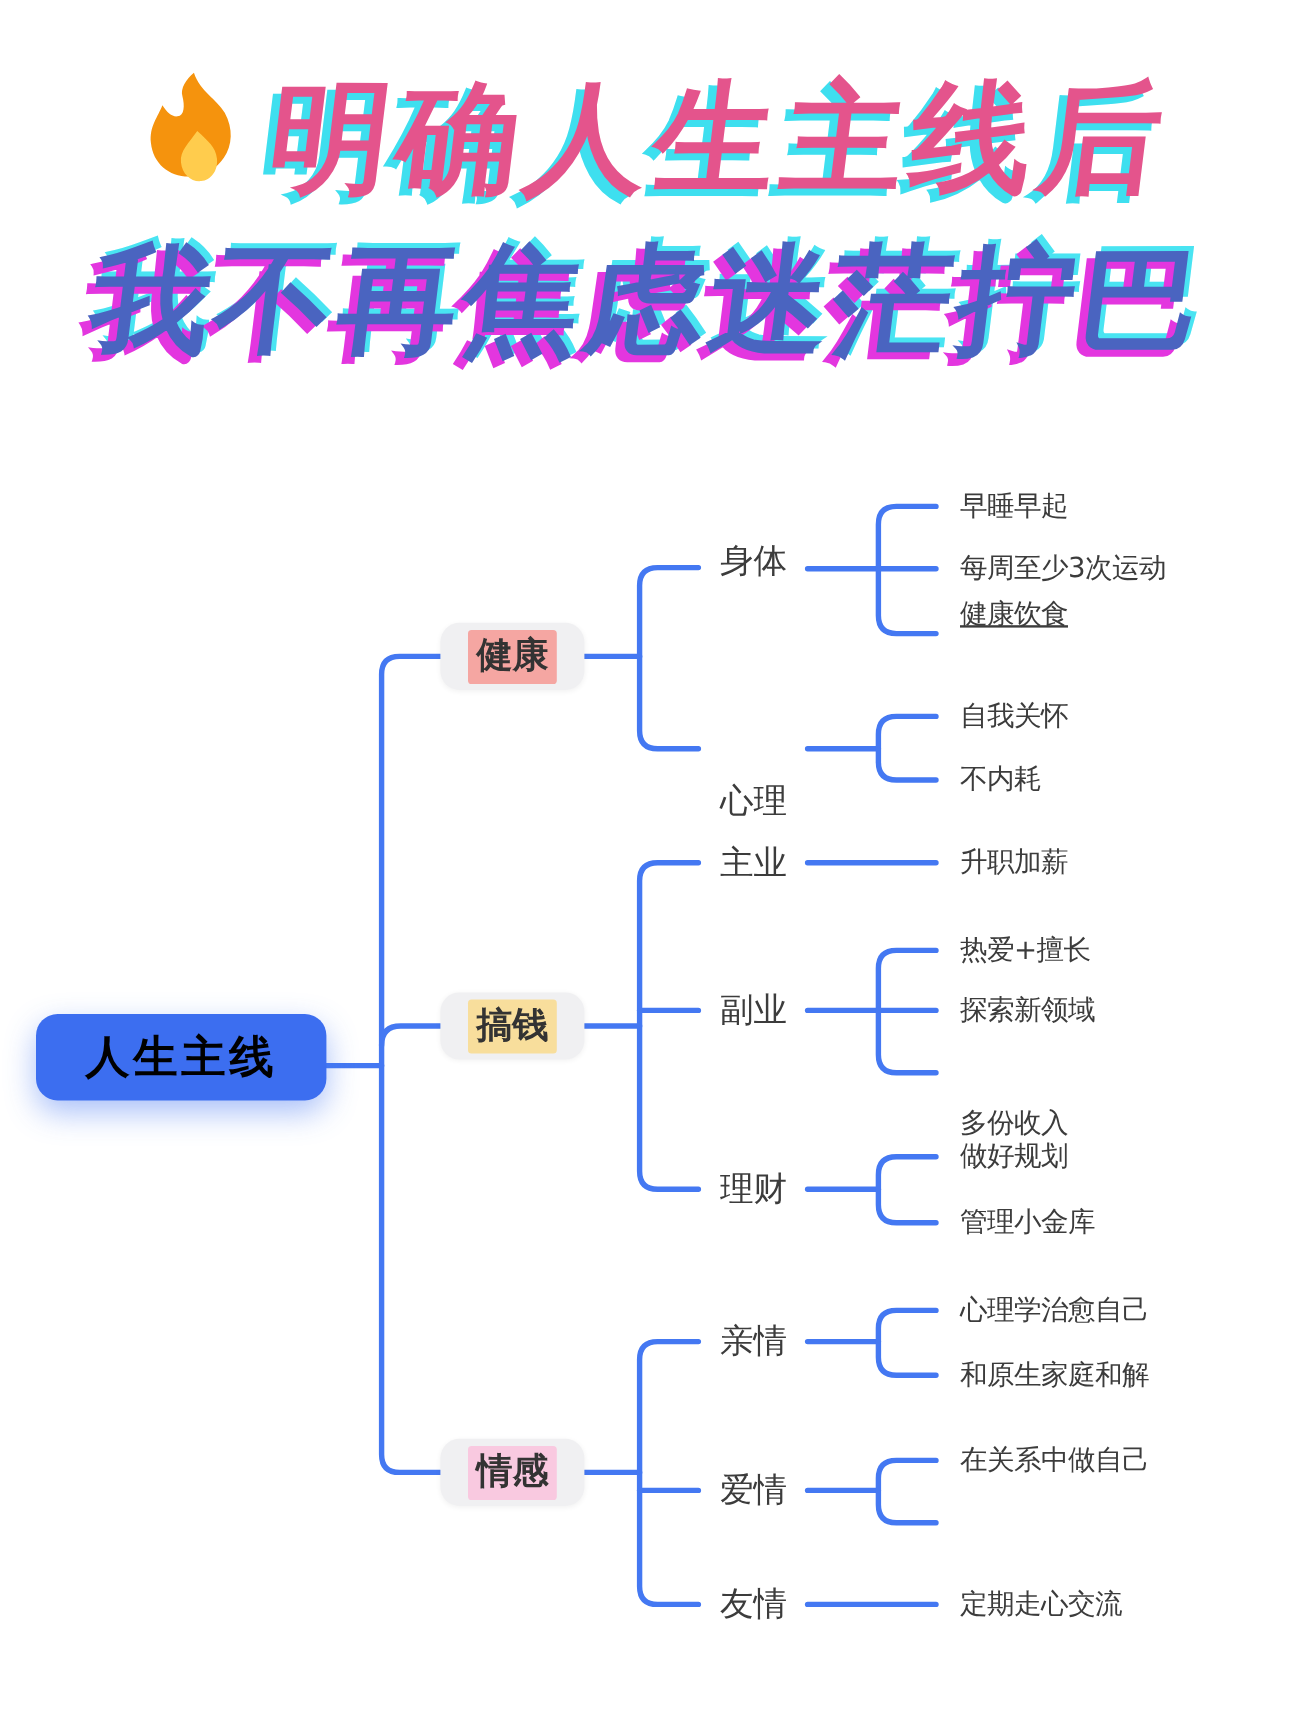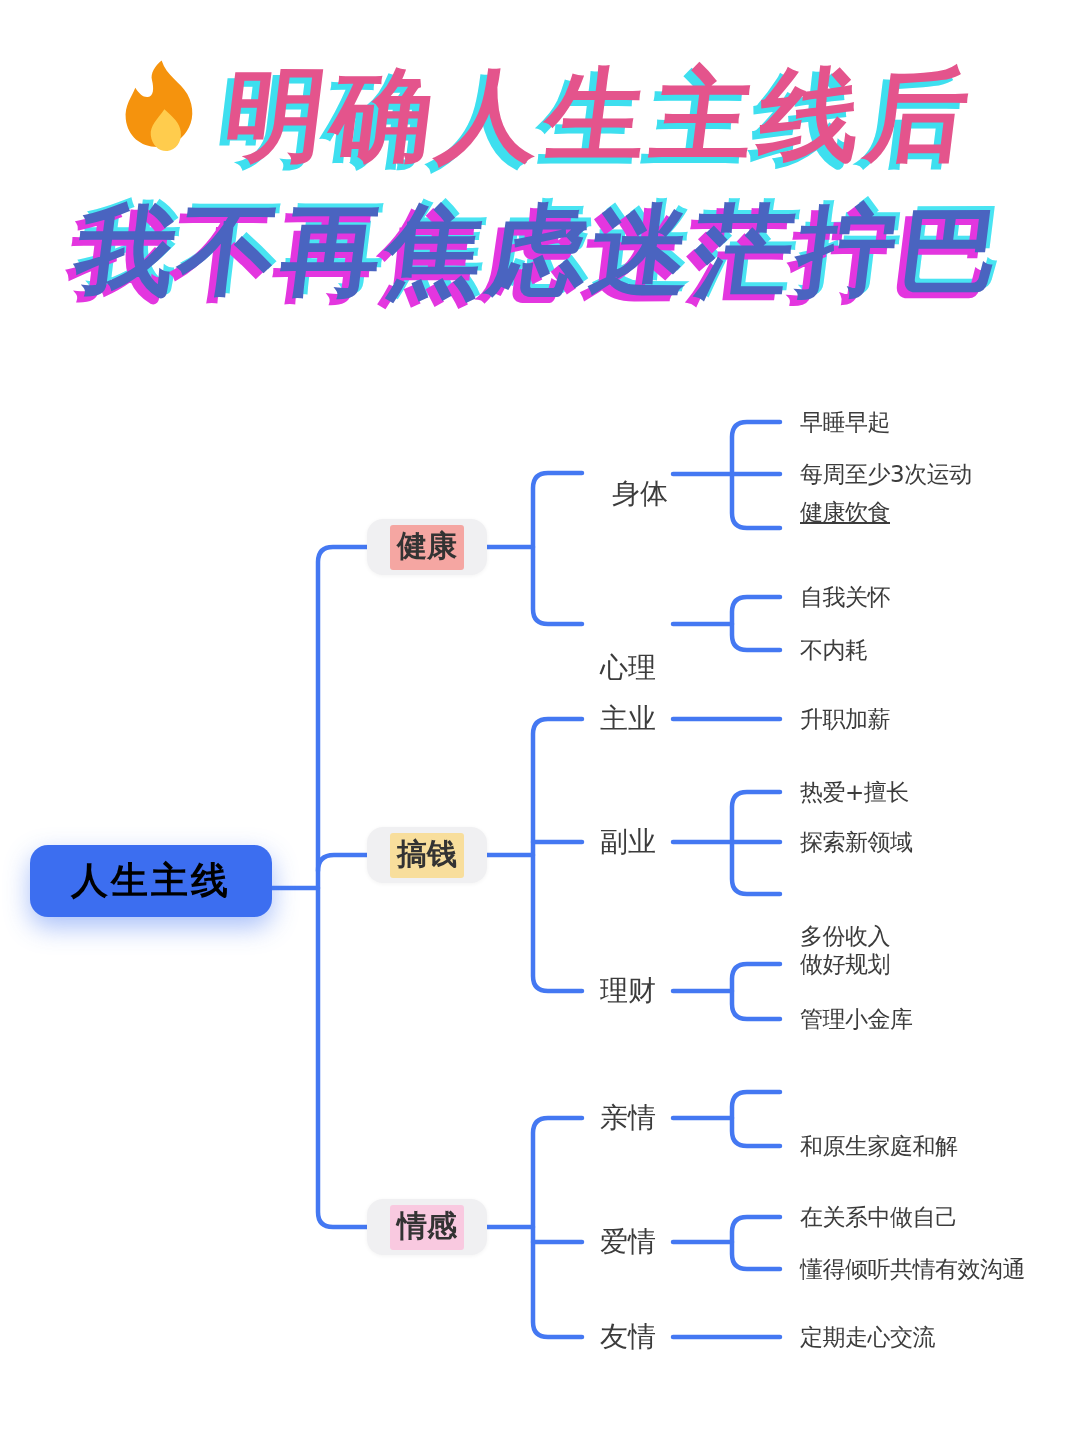--- a/index.html
+++ b/index.html
@@ -104,38 +104,38 @@
   <div class="l1box" style="top:827px;">
     <span class="hl" style="background-color: rgb(248, 222, 156);">搞钱</span>
   </div>
   <div class="l1box" style="top:519px;">
     <span class="hl" style="background-color: rgb(245, 166, 162);">健康</span>
   </div>
   <div class="l1box" style="top:1199px;">
     <span class="hl" style="background-color: rgb(249, 201, 224);">情感</span>
   </div>
 
-  <div class="label l2" style="top:474px;margin-left:12px;">身体</div>
+  <div class="label l2" style="top:448px;">身体</div>
   <div class="label l2" style="top:604px;margin-top:44px;">心理</div>
   <div class="label l2" style="top:699px;">主业</div>
   <div class="label l2" style="top:822px;">副业</div>
   <div class="label l2" style="top:971px;">理财</div>
   <div class="label l2" style="top:1098px;">亲情</div>
   <div class="label l2" style="top:1222px;">爱情</div>
   <div class="label l2" style="top:1317px;">友情</div>
 
   <div class="label leaf" style="top:402px;">早睡早起</div>
   <div class="label leaf" style="top:454px;">每周至少3次运动</div>
   <div class="label leaf" style="top:492px;text-decoration:underline;">健康饮食</div>
   <div class="label leaf" style="top:577px;">自我关怀</div>
   <div class="label leaf" style="top:630px;">不内耗</div>
   <div class="label leaf" style="top:699px;">升职加薪</div>
   <div class="label leaf" style="top:772px;">热爱+擅长</div>
   <div class="label leaf" style="top:822px;">探索新领域</div>
   <div class="label leaf" style="top:916px;">多份收入</div>
   <div class="label leaf" style="top:944px;">做好规划</div>
   <div class="label leaf" style="top:999px;">管理小金库</div>
+  <div class="label leaf" style="top:1072px;">心理学治愈自己</div>
   <div class="label leaf" style="top:1126px;">和原生家庭和解</div>
   <div class="label leaf" style="top:1197px;">在关系中做自己</div>
-  <div class="label leaf" style="top:1249px;">懂得倾听共情有效沟通</div>
   <div class="label leaf" style="top:1317px;">定期走心交流</div>
 
 </div>
 
 </body></html>

